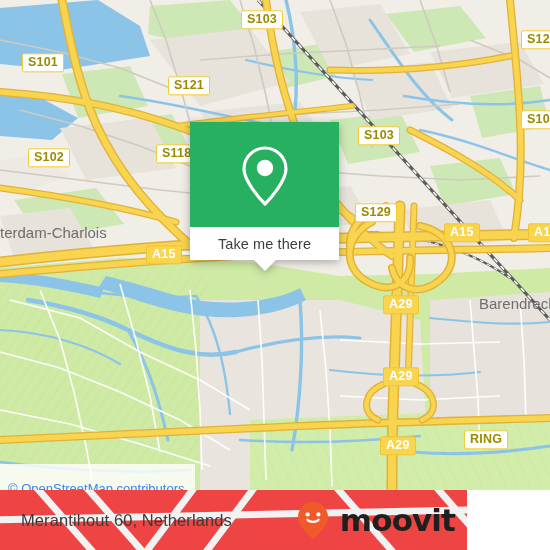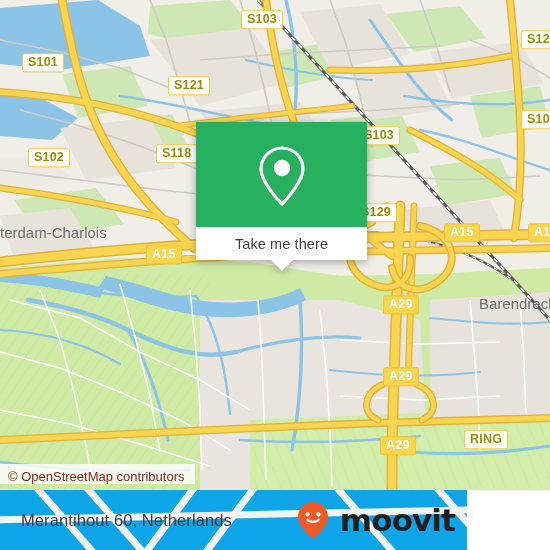--- a/index.html
+++ b/index.html
@@ -29,23 +29,23 @@
     width: 550px;
     height: 490px;
     overflow: hidden;
     background: #eceae4;
   }
   #map svg { display: block; }
 
   
   #card-wrap {
     position: absolute;
-    left: 196px;
+    left: 190px;
     top: 122px;
-    width: 171px;
+    width: 149px;
     z-index: 40;
     filter: drop-shadow(0 2px 4px rgba(0,0,0,0.30));
   }
   #card-green {
     height: 105px;
     background: #27b060;
     display: flex;
     align-items: center;
     justify-content: center;
   }
@@ -70,21 +70,21 @@
     border-top: 11px solid #ffffff;
   }
 
   
   #bottom-bar {
     position: absolute;
     left: 0;
     top: 490px;
     width: 467px;
     height: 60px;
-    background: #0ea5e9;
+    background: #ef4444;
     overflow: hidden;
     z-index: 60;
   }
   #bottom-bar-lines {
     position: absolute;
     left: 0; top: 0;
     width: 550px; height: 60px;
     opacity: 1;
   }
   #address {
@@ -114,26 +114,26 @@
     line-height: 1;
     font-family: "DejaVu Sans", sans-serif;
   }
 
   
   #osm-attr {
     position: absolute;
     left: 0;
     top: 464px;
     height: 16px;
-    padding: 4px 10px 0 8px;
+    padding: 16px 10px 0 8px;
     display: flex;
     align-items: center;
     background: rgba(255,255,255,0.80);
     font-size: 13px;
-    color: #7f1d1d;
+    color: #3b82f6;
     z-index: 50;
     white-space: nowrap;
   }
 </style>
 </head>
 <body>
 
 <div id="app">
 
   <div id="map">

